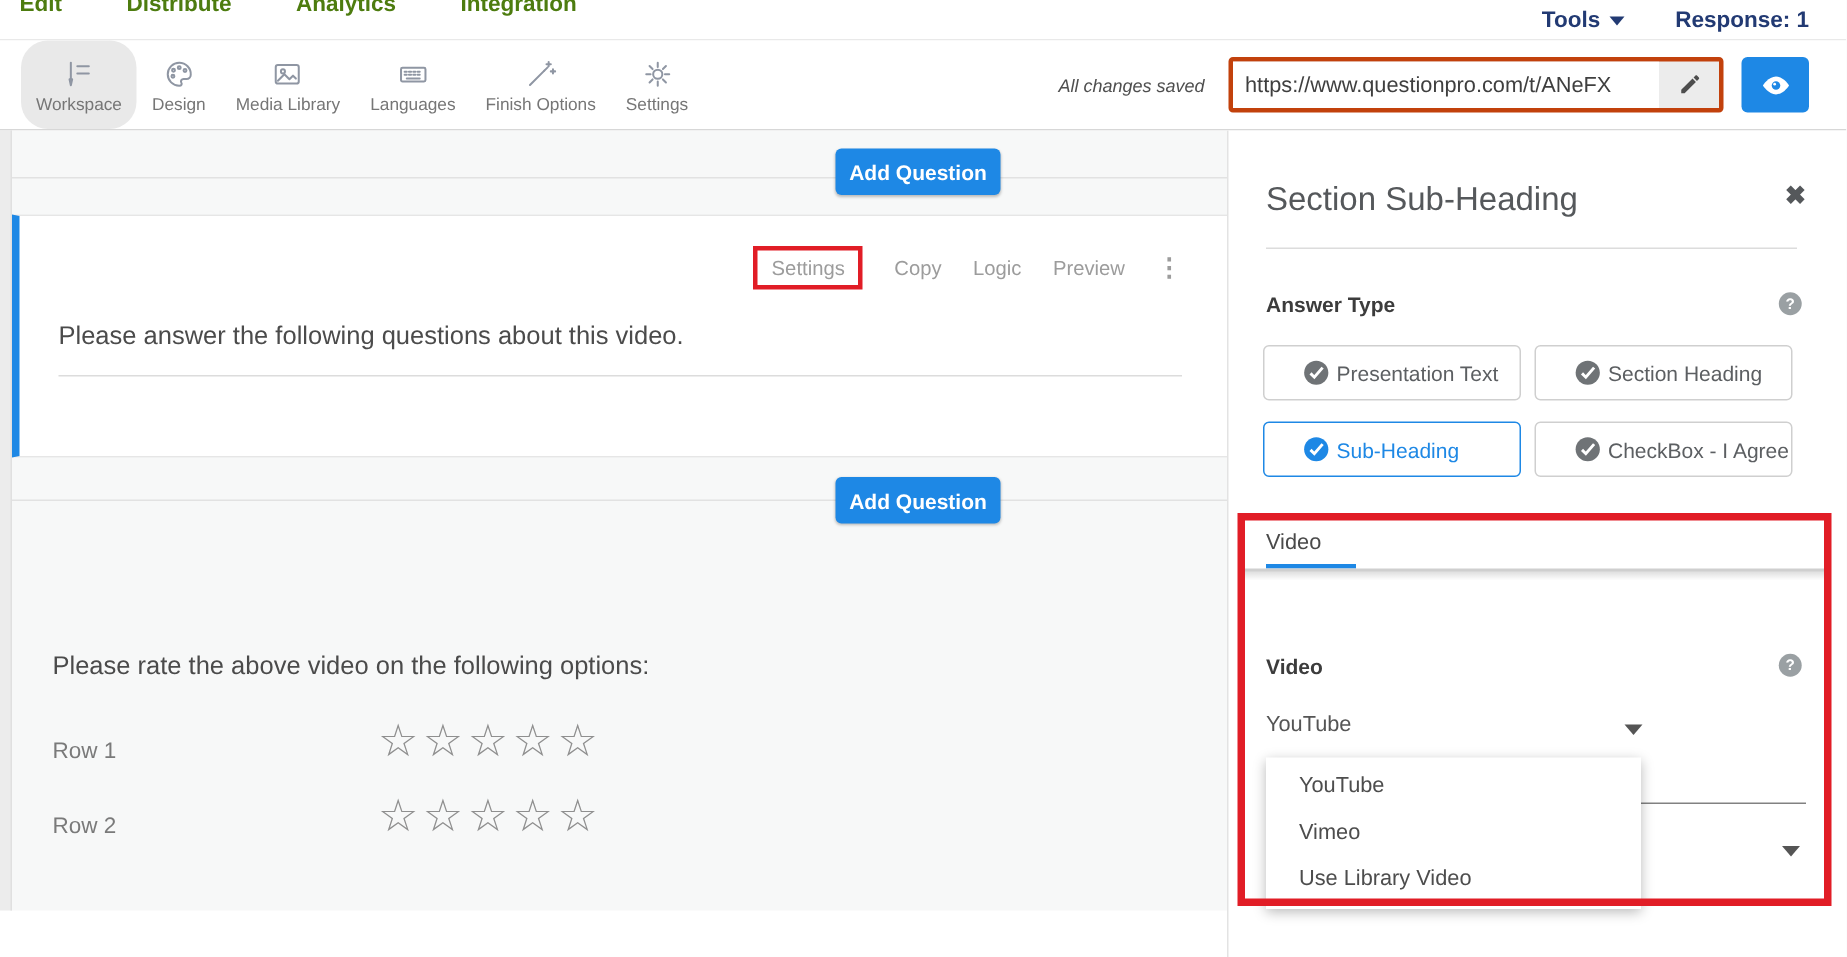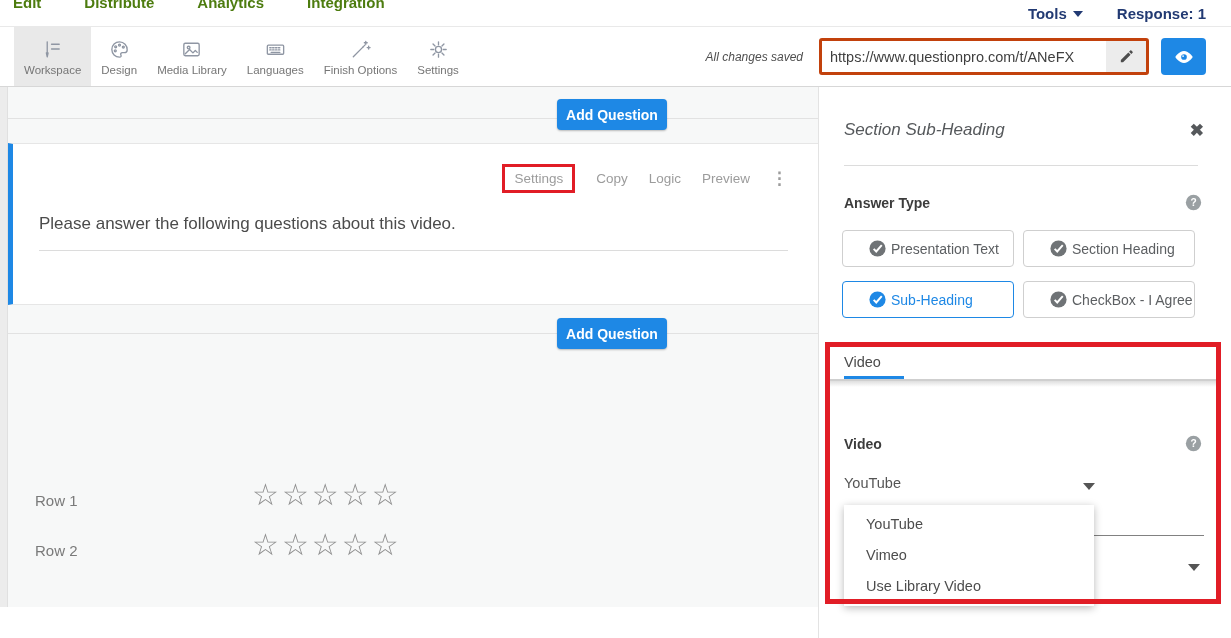--- a/index.html
+++ b/index.html
@@ -15,21 +15,21 @@
   .navright { margin-left:auto; display:flex; align-items:center; gap:34px; padding-right:25px; }
   .toolsmenu { display:flex; align-items:center; gap:6px; font-size:15px; font-weight:700; color:#223a73; cursor:pointer; }
   .caret-navy { width:0; height:0; border-left:5px solid transparent; border-right:5px solid transparent;
                 border-top:6px solid #223a73; margin-top:2px; }
   .response { font-size:15px; font-weight:700; color:#223a73; }
 
   
   .toolbar { position:absolute; left:0; top:27px; width:100%; height:60px; background:#fff;
              border-bottom:1px solid #d7d7d7; display:flex; align-items:stretch; padding:0 25px 0 14px; }
   .titem { display:flex; flex-direction:column; align-items:center; justify-content:center; gap:3px;
-           padding:0 10px; cursor:pointer; }
+           padding:0 10px; cursor:pointer;border-radius:18px; }
   .titem.active { background:#e9e9e9; }
   .titem svg { width:23px; height:23px; stroke:#8f96a3; fill:none; stroke-width:1.4;
                stroke-linecap:round; stroke-linejoin:round; }
   .tlabel { font-size:11.5px; color:#767676; white-space:nowrap; }
   .tspacer { flex:1; }
   .saved { font-style:italic; font-size:12px; color:#4f4f4f; align-self:center; margin-right:16px; white-space:nowrap; }
   .urlgroup { align-self:center; display:flex; align-items:center; width:330px; height:37px;
               border:3px solid #c2410c; background:#ececec; border-radius:3px; overflow:hidden; }
   .urlfield { flex:1; height:100%; background:#fff; border:none; outline:none; padding:0 8px;
               font-size:14.5px; color:#3f3f3f; font-family:"Liberation Sans",sans-serif; }
@@ -56,21 +56,21 @@
   .qtext1 { position:absolute; left:26px; top:70px; font-size:17px; color:#4b4b4b; }
   .qline { position:absolute; left:26px; right:30px; top:106px; border-top:1px solid #dcdcdc; }
   .qtext2 { position:absolute; left:35px; top:347px; font-size:17px; color:#4b4b4b; }
   .rowlabel { position:absolute; left:35px; font-size:15px; color:#7a7a7a; }
   .stars { position:absolute; left:252px; display:flex; gap:3px; font-size:30px; color:#8f8f8f; line-height:1; }
   .star { cursor:pointer; }
 
   
   .panel { position:absolute; left:818px; top:87px; width:413px; height:551px; background:#fff;
            border-left:1px solid #e3e3e3; }
-  .ptitle { position:absolute; left:25px; top:33px; font-size:17px; color:#55585b;font-style:italic; }
+  .ptitle { position:absolute; left:25px; top:33px; font-size:22px; color:#55585b; }
   .pclose { position:absolute; right:27px; top:33px; font-size:17px; font-weight:700; color:#55585b; cursor:pointer; }
   .pdiv { position:absolute; left:25px; right:33px; top:78px; border-top:1px solid #dcdcdc; }
   .plabel { position:absolute; left:25px; font-size:14px; font-weight:700; color:#3c3c3c; }
   .help { position:absolute; right:29px; width:17px; height:17px; cursor:pointer; }
   .opt-grid { position:absolute; left:23px; top:143px; display:grid; grid-template-columns:172px 172px; gap:14px 9px; }
   .opt { height:37px; border:1px solid #cfcfcf; border-radius:4px; background:#fff; display:flex;
          align-items:center; gap:5px; padding-left:26px; font-size:14px; color:#5c5f62; cursor:pointer;
          font-family:"Liberation Sans",sans-serif; }
   .opt svg { color:#6f7376; flex:0 0 auto; }
   .opt.selected { border-color:#1e88e5; color:#1e88e5; }
@@ -194,20 +194,21 @@
         <span class="qmenu-item">Preview</span>
         <span class="kebab">⋮</span>
       </div>
       <div class="qtext1">Please answer the following questions about this video.</div>
       <div class="qline"></div>
     </div>
 
     <div class="hline" style="top:246px;"></div>
     <button class="addq" style="top:231px;">Add Question</button>
 
+    <div class="qtext2">Please rate the above video on the following options:</div>
 
     <div class="rowlabel" style="top:405px;">Row 1</div>
     <div class="stars" style="top:393px;">
       <span class="star">☆</span>
       <span class="star">☆</span>
       <span class="star">☆</span>
       <span class="star">☆</span>
       <span class="star">☆</span>
     </div>
 

